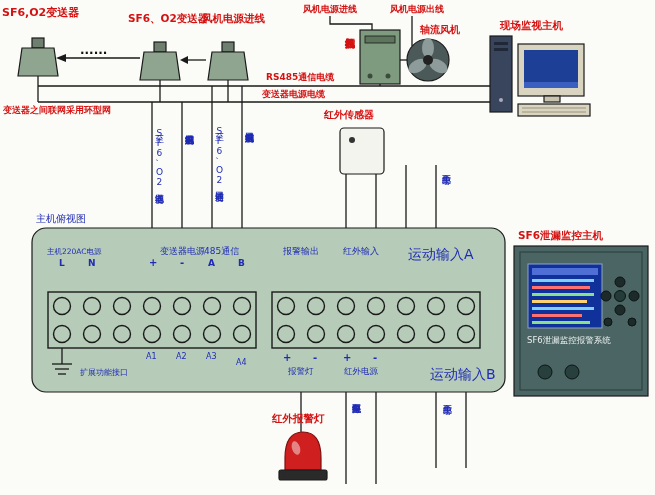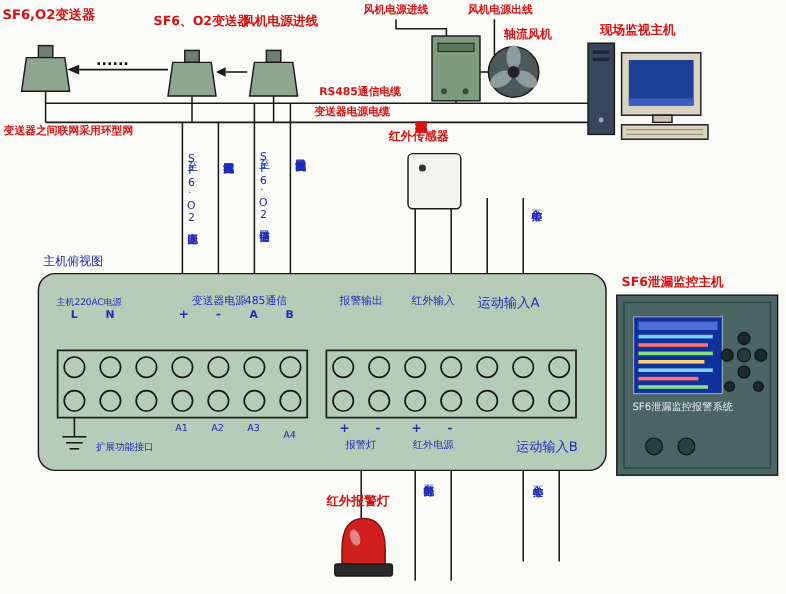--- a/index.html
+++ b/index.html
@@ -1,20 +1,20 @@
 <!DOCTYPE html>
 <html><head>
 <meta charset="utf-8">
 <style>
   html,body{margin:0;padding:0;background:#e8e8e8;}
   .canvas{position:relative;width:655px;height:495px;background:#fbfbf7;overflow:hidden;
           font-family:"DejaVu Sans","Liberation Sans",sans-serif;}
   .layer{position:absolute;left:0;top:0;}
   .lbl{position:absolute;white-space:nowrap;line-height:1.05;}
-  .red{color:#d51212;font-weight:bold;text-align:right;}
+  .red{color:#d51212;font-weight:bold;}
   .blue{color:#1f2bb4;}
   .vert{writing-mode:vertical-lr;text-orientation:upright;white-space:normal;letter-spacing:0px;}
   .wire{stroke:#1a1a1a;stroke-width:1.3;fill:none;}
   .dev{stroke:#1a1a1a;stroke-width:1.2;}
   .term{fill:#b6ccb9;stroke:#1a1a1a;stroke-width:1.4;}
 </style>
 </head>
 <body>
 
 <div class="canvas">
@@ -207,34 +207,34 @@
 <div class="lbl blue" style="left:59px;top:259px;font-size:9px;font-weight:bold">L</div>
 <div class="lbl blue" style="left:88px;top:259px;font-size:9px;font-weight:bold">N</div>
 <div class="lbl blue" style="left:160px;top:247px;font-size:9px">变送器电源</div>
 <div class="lbl blue" style="left:149px;top:258px;font-size:10px;font-weight:bold">+</div>
 <div class="lbl blue" style="left:180px;top:258px;font-size:10px;font-weight:bold">-</div>
 <div class="lbl blue" style="left:204px;top:247px;font-size:9px">485通信</div>
 <div class="lbl blue" style="left:208px;top:259px;font-size:9px;font-weight:bold">A</div>
 <div class="lbl blue" style="left:238px;top:259px;font-size:9px;font-weight:bold">B</div>
 <div class="lbl blue" style="left:283px;top:247px;font-size:9px">报警输出</div>
 <div class="lbl blue" style="left:343px;top:247px;font-size:9px">红外输入</div>
-<div class="lbl blue" style="left:398px;top:247px;font-size:11px">运动输入A</div>
+<div class="lbl blue" style="left:408px;top:247px;font-size:14px">运动输入A</div>
 
 <div class="lbl blue" style="left:146px;top:353px;font-size:8px">A1</div>
 <div class="lbl blue" style="left:176px;top:353px;font-size:8px">A2</div>
 <div class="lbl blue" style="left:206px;top:353px;font-size:8px">A3</div>
 <div class="lbl blue" style="left:236px;top:359px;font-size:8px">A4</div>
 <div class="lbl blue" style="left:80px;top:369px;font-size:8px">扩展功能接口</div>
 <div class="lbl blue" style="left:283px;top:353px;font-size:10px;font-weight:bold">+</div>
 <div class="lbl blue" style="left:313px;top:353px;font-size:10px;font-weight:bold">-</div>
 <div class="lbl blue" style="left:288px;top:367px;font-size:8.5px">报警灯</div>
 <div class="lbl blue" style="left:343px;top:353px;font-size:10px;font-weight:bold">+</div>
 <div class="lbl blue" style="left:373px;top:353px;font-size:10px;font-weight:bold">-</div>
 <div class="lbl blue" style="left:344px;top:367px;font-size:8.5px">红外电源</div>
-<div class="lbl blue" style="left:430px;top:367px;font-size:11px">运动输入B</div>
+<div class="lbl blue" style="left:430px;top:367px;font-size:14px">运动输入B</div>
 
 <div class="lbl red" style="left:272px;top:413px;font-size:10.5px">红外报警灯</div>
 <div class="lbl blue vert" style="left:351px;top:397px;font-size:9px;height:84px">至红外报警电源</div>
 <div class="lbl blue vert" style="left:442px;top:398px;font-size:9px;height:60px">至集控中心</div>
 
 <div class="lbl red" style="left:518px;top:230px;font-size:10.5px">SF6泄漏监控主机</div>
 <div class="lbl" style="left:527px;top:336px;font-size:8.5px;color:#e9eef0;font-weight:normal">SF6泄漏监控报警系统</div>
 
 </div>
 

